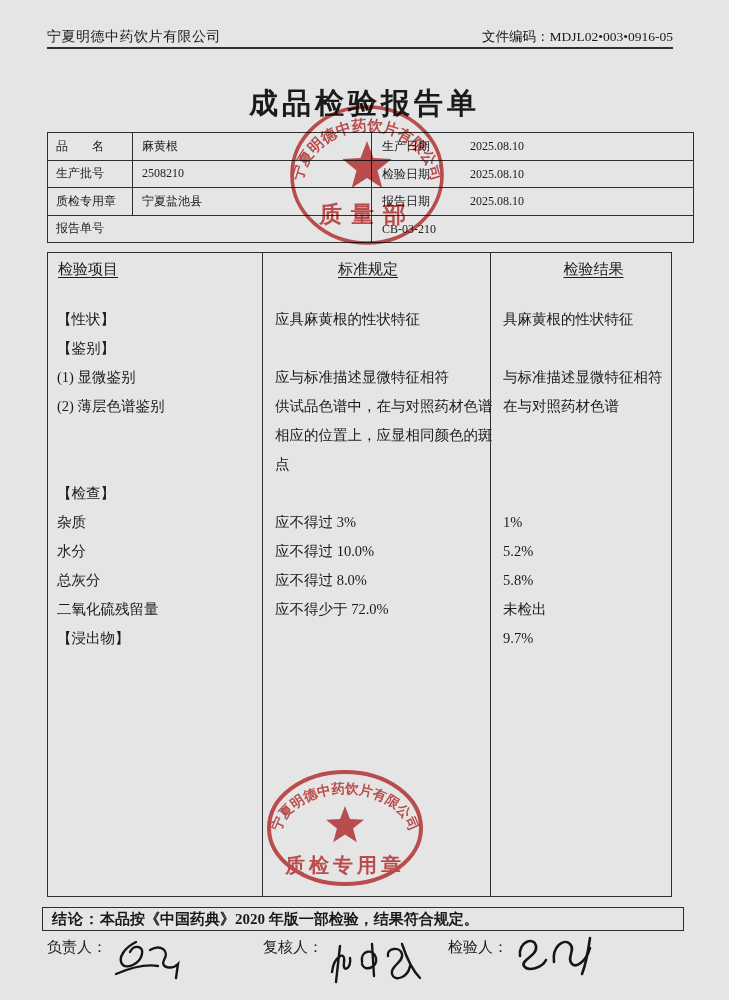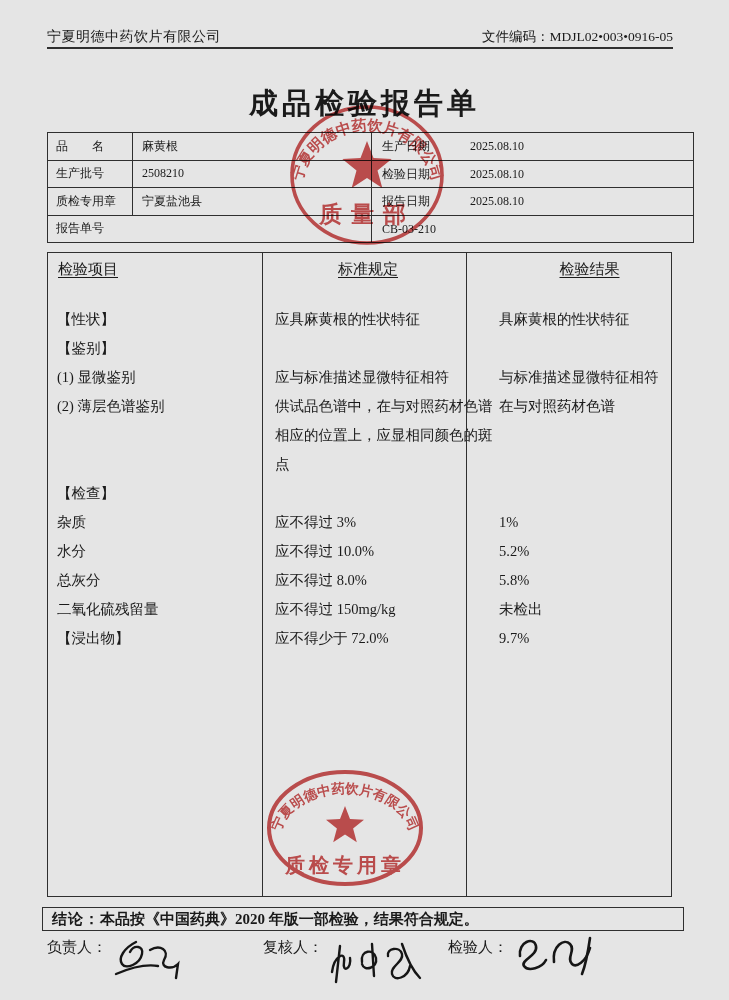--- a/index.html
+++ b/index.html
@@ -22,21 +22,21 @@
   .info-table td.val{width:229px;padding-left:9px;}
   .info-table td.rsec{width:321px;position:relative;}
   .rsec .l2{position:absolute;left:10px;top:50%;transform:translateY(-50%);}
   .rsec .v2{position:absolute;left:98px;top:50%;transform:translateY(-50%);}
   .jlabel{display:inline-block;}
   
   .main-table{position:absolute;left:47px;top:252px;width:623px;height:643px;border:1.5px solid #2f2f2f;}
   .mcol{position:absolute;top:0;bottom:0;}
   .mcol.c1{left:0;width:208px;}
   .mcol.c2{left:214px;width:210px;border-left:1.5px solid #2f2f2f;}
-  .mcol.c3{left:418px;width:205px;border-left:1.5px solid #2f2f2f;padding-left:20px;}
+  .mcol.c3{left:442px;width:205px;border-left:1.5px solid #2f2f2f;}
   .mhead{height:52px;padding-top:7px;font-size:15px;box-sizing:border-box;}
   .mhead span{text-decoration:underline;text-underline-offset:3px;}
   .c1 .mhead{padding-left:10px;}
   .c2 .mhead,.c3 .mhead{text-align:center;}
   .ln{height:29px;line-height:29px;font-size:14.5px;white-space:nowrap;}
   .c1 .ln{padding-left:9px;}
   .c2 .ln{padding-left:12px;}
   .c3 .ln{padding-left:12px;}
   
   .seal{position:absolute;mix-blend-mode:multiply;opacity:.88;}
@@ -117,21 +117,20 @@
       <div class="ln">应具麻黄根的性状特征</div>
       <div class="ln"></div>
       <div class="ln">应与标准描述显微特征相符</div>
       <div class="ln">供试品色谱中，在与对照药材色谱</div>
       <div class="ln">相应的位置上，应显相同颜色的斑</div>
       <div class="ln">点</div>
       <div class="ln"></div>
       <div class="ln">应不得过 3%</div>
       <div class="ln">应不得过 10.0%</div>
       <div class="ln">应不得过 8.0%</div>
-      <div class="ln">应不得过 150mg/kg</div>
       <div class="ln">应不得少于 72.0%</div>
     </div>
     <div class="mcol c3">
       <div class="mhead"><span>检验结果</span></div>
       <div class="ln">具麻黄根的性状特征</div>
       <div class="ln"></div>
       <div class="ln">与标准描述显微特征相符</div>
       <div class="ln">在与对照药材色谱</div>
       <div class="ln"></div>
       <div class="ln"></div>

